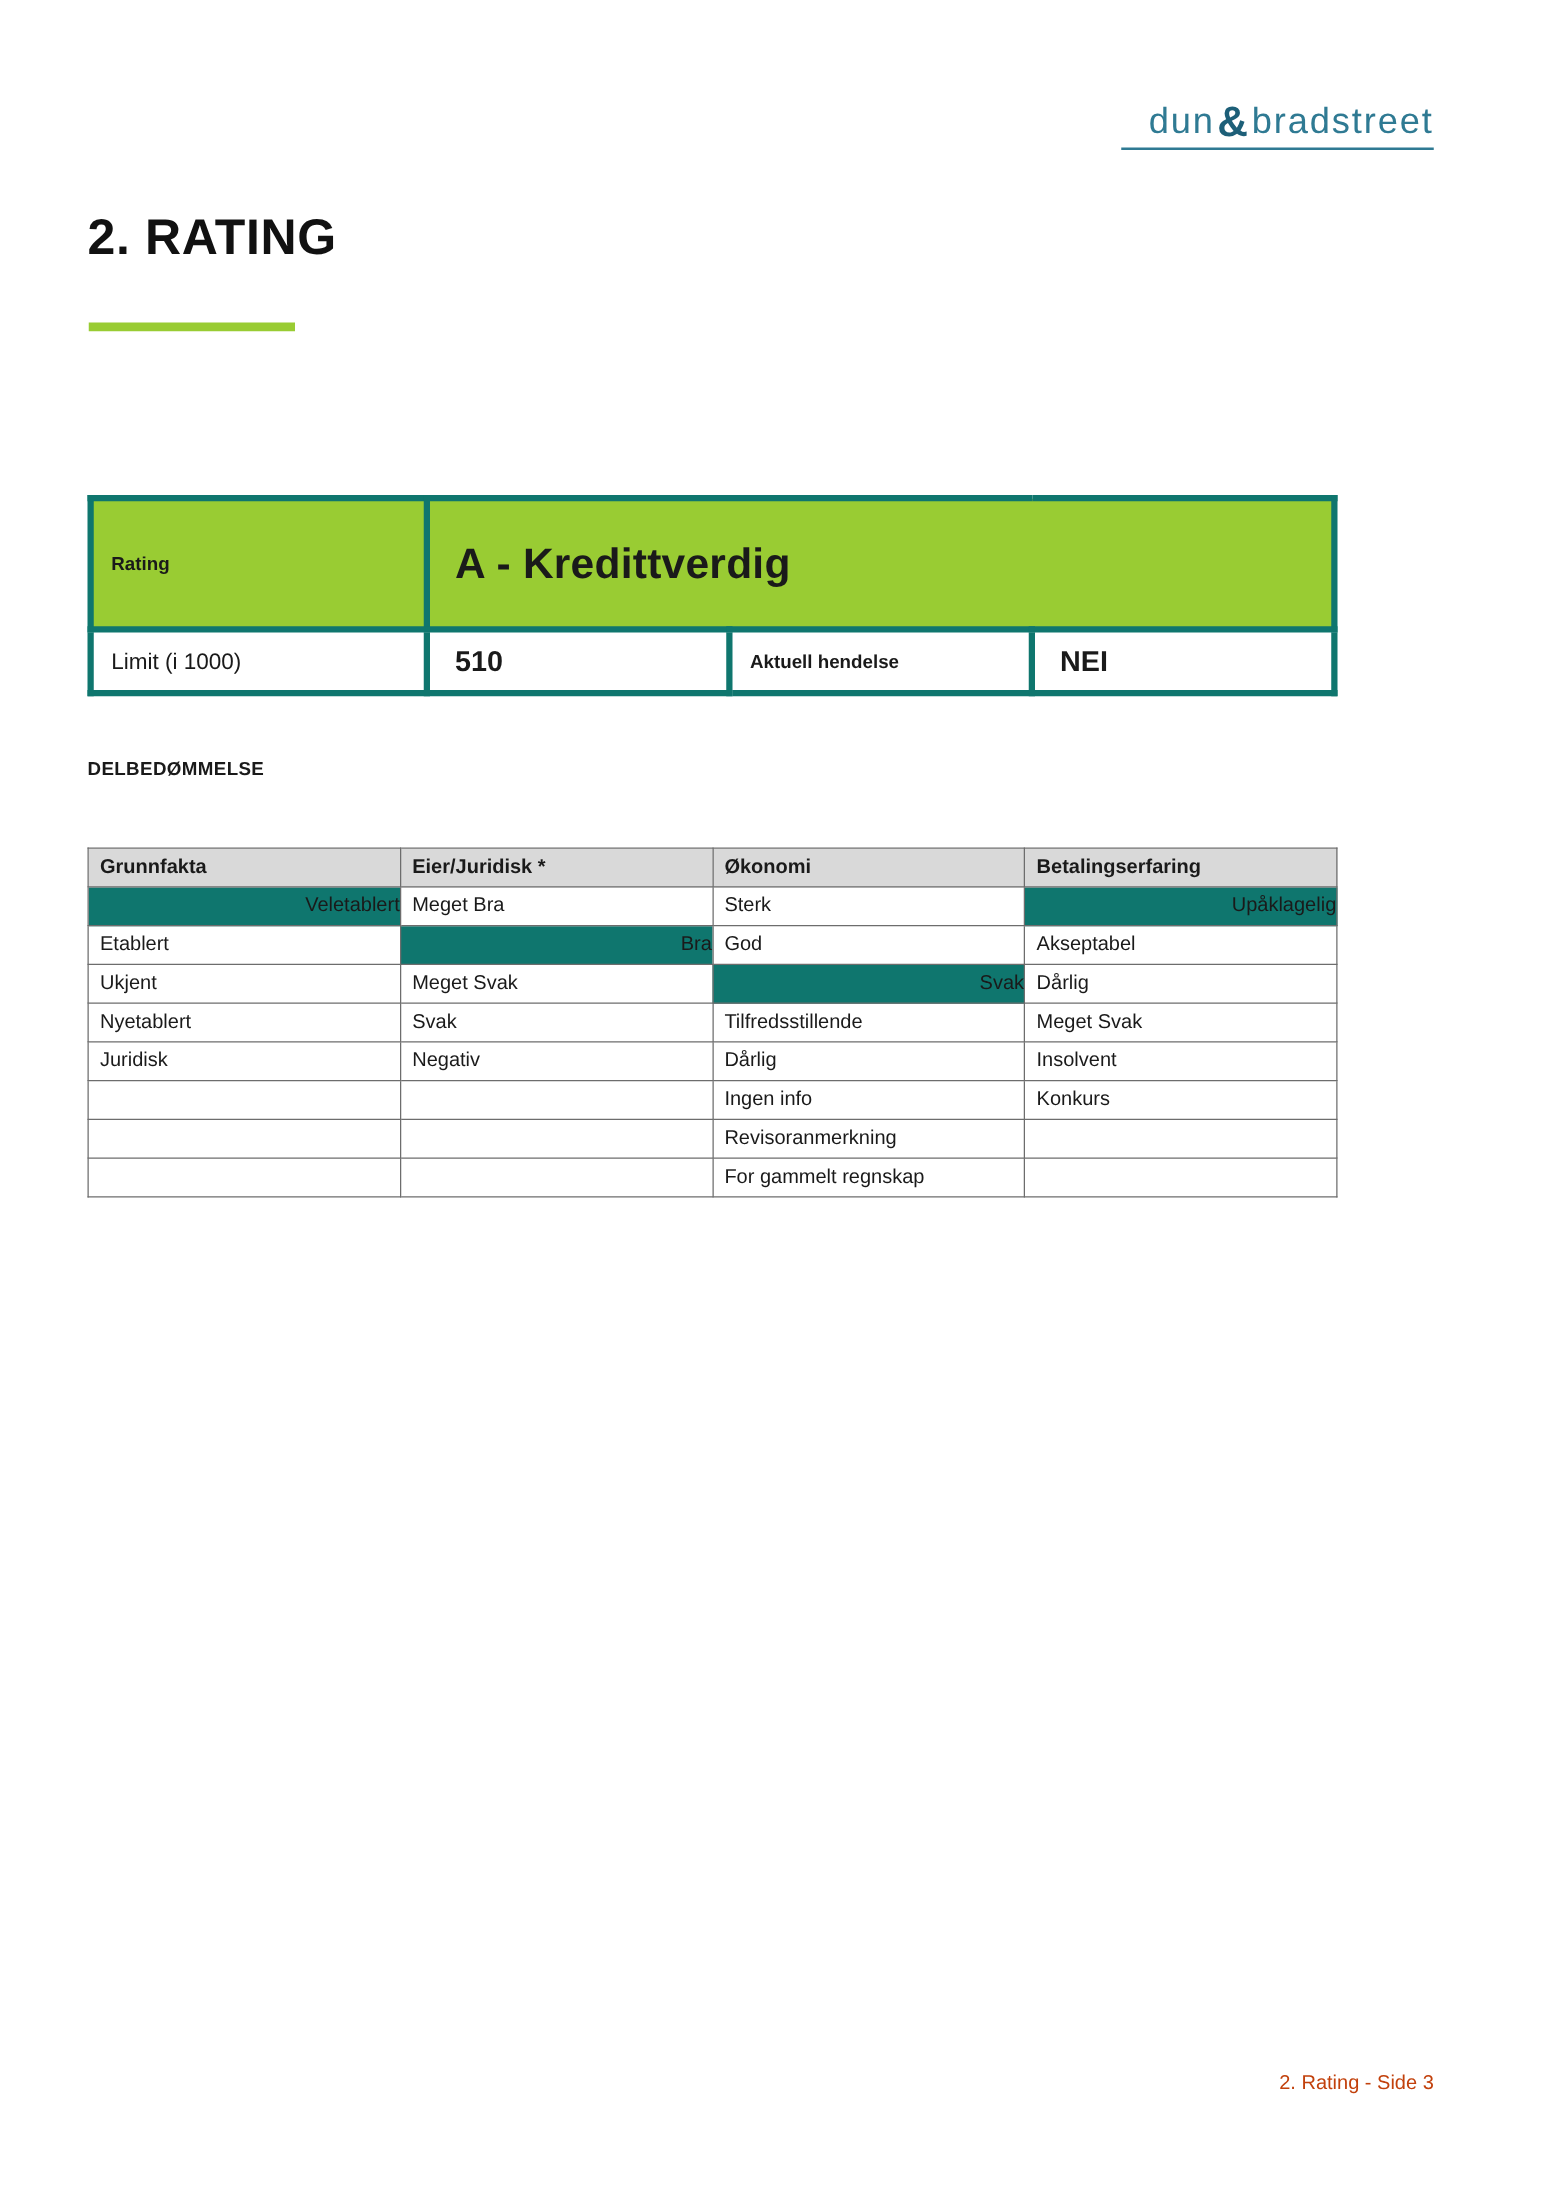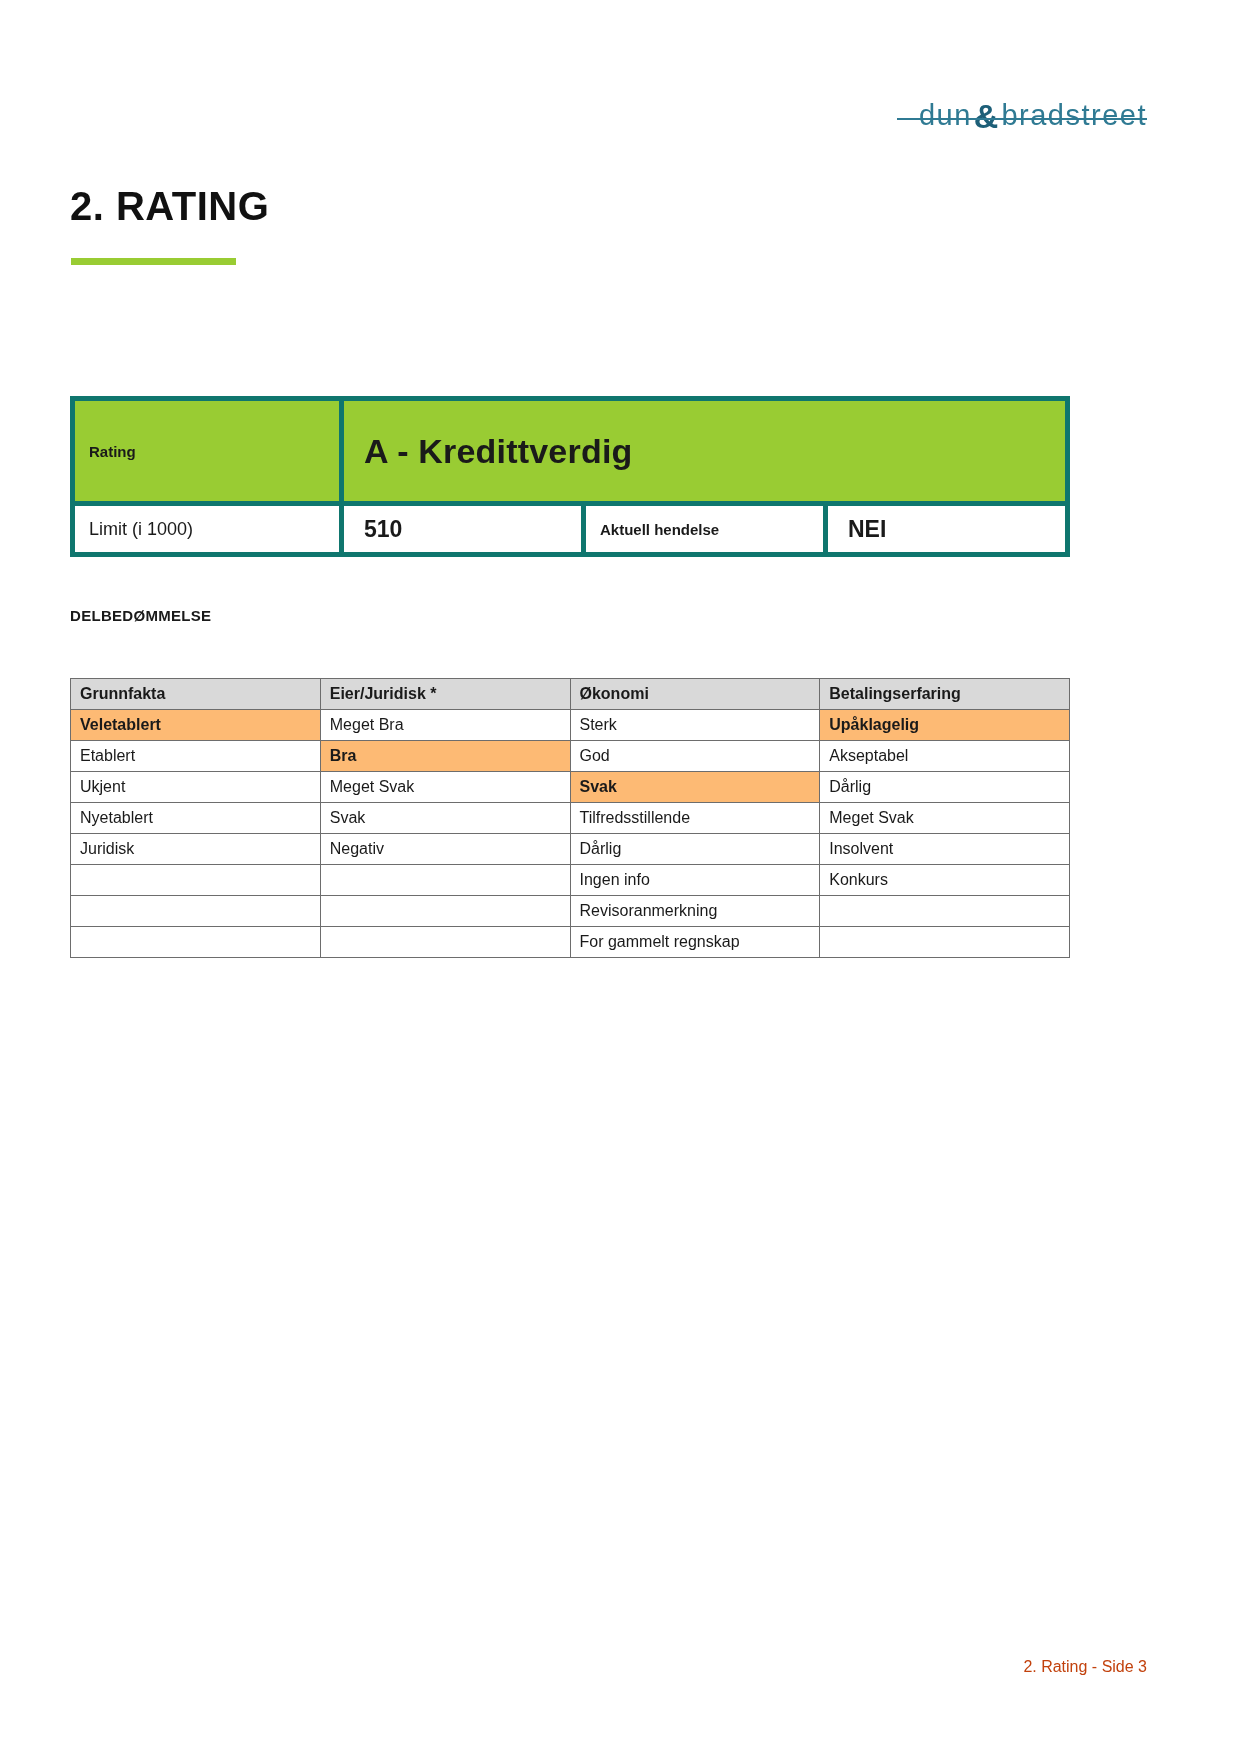--- a/index.html
+++ b/index.html
@@ -19,21 +19,20 @@
   
   .logo {
     position: absolute;
     top: 78px;
     right: 94px;
     display: flex;
     align-items: center;
     font-family: "Liberation Sans", sans-serif;
     color: #2f7a93;
     letter-spacing: 1px;
-    margin-top: 18px;
   }
   .logo .word {
     font-size: 29px;
     font-weight: 400;
     letter-spacing: 1.5px;
   }
   .logo .amp {
     font-size: 34px;
     font-weight: 700;
     color: #1d5f78;
@@ -47,21 +46,21 @@
     right: 94px;
     width: 250px;
     height: 2px;
     background: #2f7a93;
   }
 
   
   .page-title {
     position: absolute;
     left: 70px;
-    top: 184px;
+    top: 168px;
     font-size: 40px;
     font-weight: 700;
     letter-spacing: 0.5px;
     font-family: "Liberation Sans", sans-serif;
     color: #111111;
   }
   .title-rule {
     position: absolute;
     left: 71px;
     top: 258px;
@@ -152,22 +151,23 @@
     font-weight: 400;
     vertical-align: middle;
     box-sizing: border-box;
   }
   .sub-table th {
     background: #d9d9d9;
     font-weight: 700;
     font-size: 16px;
   }
   .sub-table td.hl {
-    background: #fdba74;
-    font-weight: 700;
+    background: #0f766e;
+    font-weight: 400;
+    text-align: right;
   }
   .sub-table td.empty {
     border-color: #6d6d6d;
   }
   .sub-table colgroup col { width: 25%; }
 
   
   .footer {
     position: absolute;
     right: 94px;

